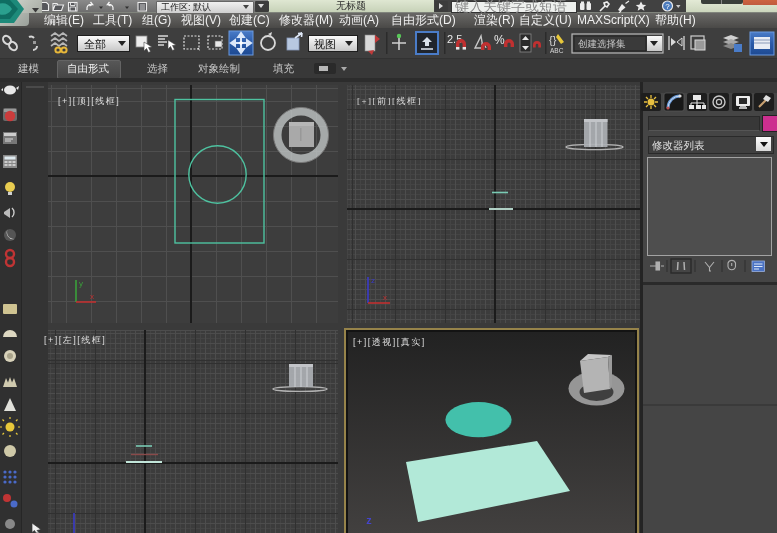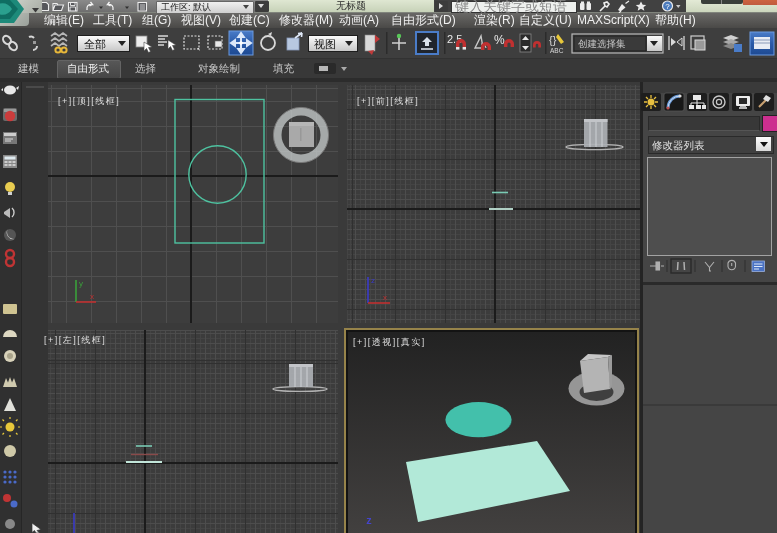--- a/index.html
+++ b/index.html
@@ -227,21 +227,21 @@
  <rect x="750" y="4" width="24" height="23" fill="url(#bluebtn)" stroke="#6a9ae0" stroke-width="1"></rect>
  <rect x="754" y="9" width="16" height="12" fill="#e8ecf4"></rect>
  <path d="M754 12 h16 M754 15 h16" stroke="#8a9ab8" stroke-width="1"></path>
 </svg>
 
 <div class="abs" style="left:0;top:59px;width:777px;height:19px;background:#383838;"></div>
 <div class="abs" style="left:57px;top:60px;width:62px;height:17px;background:linear-gradient(#575757,#454545);border:1px solid #646464;border-radius:2px;"></div>
 <div class="abs" style="left:0;top:59px;width:695px;height:19px;color:#c8c8c8;font-size:10.5px;line-height:19px;">
 <span style="position:absolute;left:18px;">建模</span>
 <span style="position:absolute;left:67px;color:#f0f0f0;">自由形式</span>
-<span style="position:absolute;left:135px;text-align:center;">选择</span>
+<span style="position:absolute;left:147px;text-align:center;">选择</span>
 <span style="position:absolute;left:198px;">对象绘制</span>
 <span style="position:absolute;left:273px;">填充</span>
 </div>
 <div class="abs" style="left:314px;top:63px;width:22px;height:11px;background:#2a2a2a;border-radius:2px;"></div>
 <div class="abs" style="left:319px;top:66px;width:9px;height:5px;background:#b8b8b8;"></div>
 <div class="abs" style="left:341px;top:67px;width:0;height:0;border:3px solid transparent;border-top:4px solid #aaa;"></div>
 <div class="abs" style="left:0;top:78px;width:777px;height:4px;background:#2c2c2c;"></div>
 
 <div class="abs" style="left:0;top:82px;width:21px;height:451px;background:#303030;border-right:1px solid #262626;"></div>
 <svg class="abs" style="left:0;top:82px;" width="21" height="451" viewBox="0 0 21 451">
@@ -361,21 +361,21 @@
  <rect x="237" y="34" width="23.5" height="3" fill="#c2c4c8"></rect>
  <path d="M243 37 v25 M249 37 v25 M255 37 v25" stroke="#cdd0d4" stroke-width="1"></path>
  <path d="M145 107.5 h16" stroke="#7acbb4" stroke-width="1.6"></path>
  <path d="M142 124 h24" stroke="#c2e6da" stroke-width="1.8"></path>
 
  <path d="M21 192 v26" stroke="#3a3ac8" stroke-width="1.6"></path>
  <path d="M21 218 h22" stroke="#c03030" stroke-width="1.6"></path>
  <text x="24" y="198" font-size="8" fill="#3a3ac8" font-family="Liberation Sans">z</text>
  <text x="36" y="215" font-size="8" fill="#c03030" font-family="Liberation Sans">x</text>
 </svg>
-<div class="lbl" style="left:357px;top:95px;">[+][前][线框]</div>
+<div class="lbl" style="left:357px;top:95px;font-family:Liberation Serif, serif;">[+][前][线框]</div>
 
 <div class="abs" style="left:48px;top:330px;width:290px;height:203px;background:#3c3c3c;
  background-image:
  repeating-linear-gradient(to right, #303030 0 1px, transparent 1px 50px),
  repeating-linear-gradient(to bottom, #303030 0 1px, transparent 1px 50px),
  repeating-linear-gradient(to right, #4d4d4d 0 1px, transparent 1px 10px),
  repeating-linear-gradient(to bottom, #4d4d4d 0 1px, transparent 1px 10px),
  repeating-linear-gradient(to right, #444444 0 1px, transparent 1px 5px),
  repeating-linear-gradient(to bottom, #444444 0 1px, transparent 1px 5px);
  background-position:47px 33px, 47px 33px, 7px 3px, 7px 3px, 2px 3px, 2px 3px;"></div>

